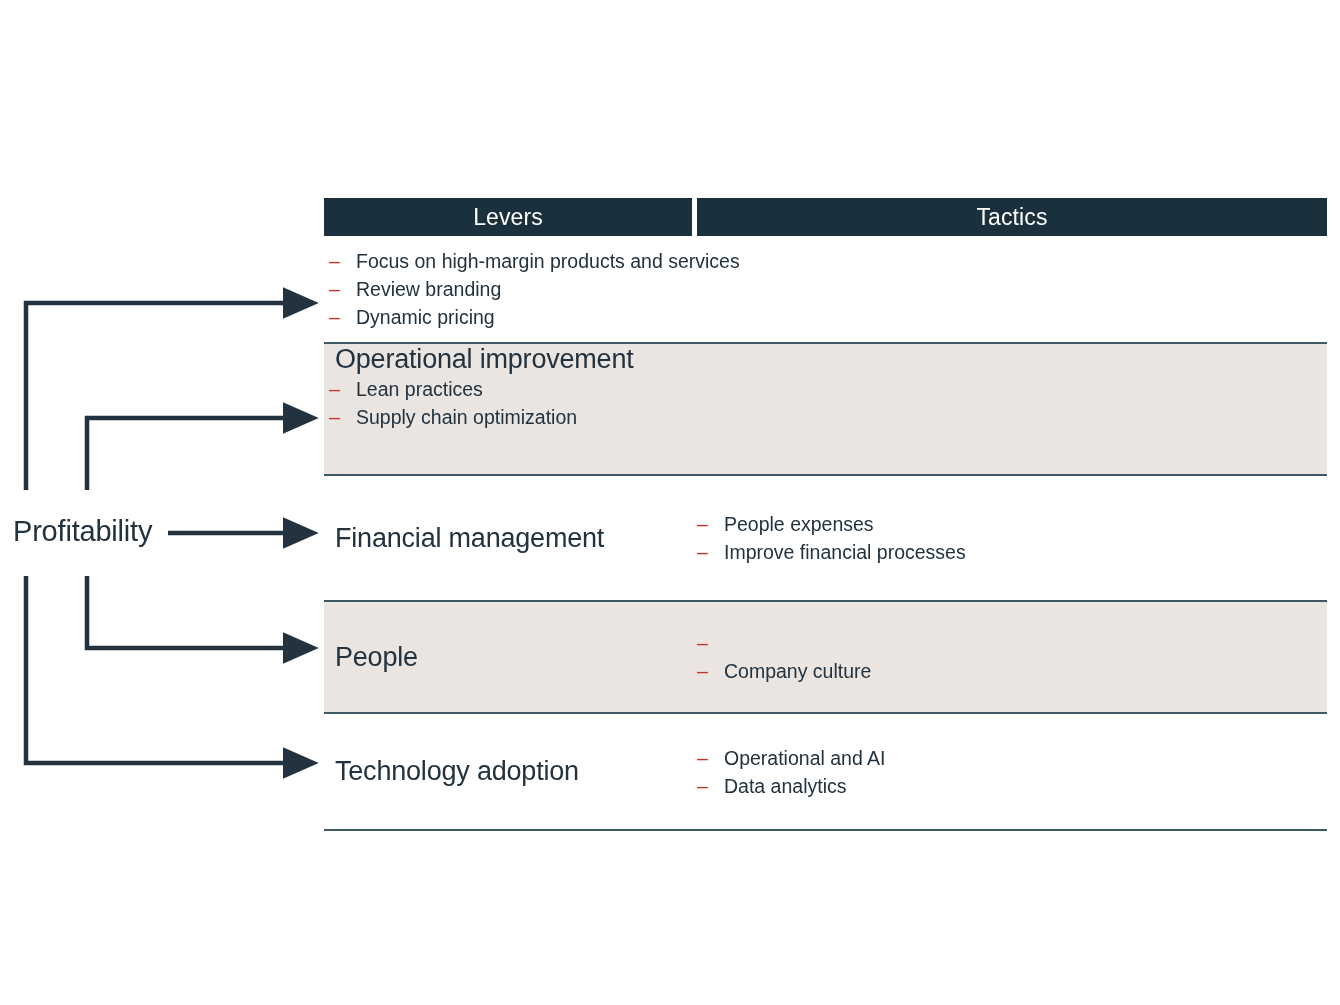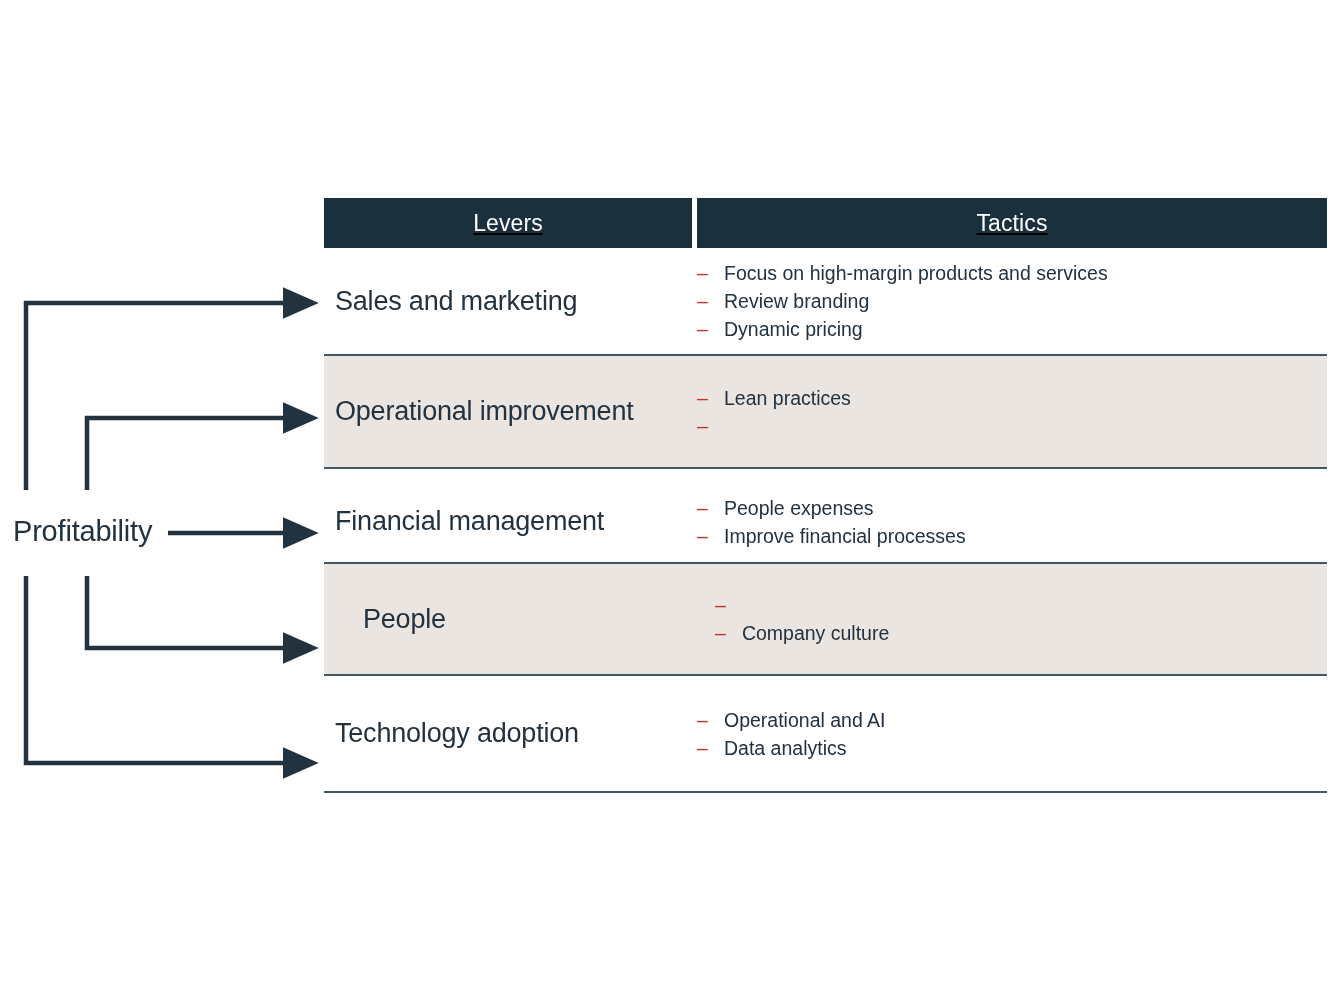--- a/index.html
+++ b/index.html
@@ -44,22 +44,21 @@
   
   #matrix {
     position: absolute;
     left: 324px;
     top: 198px;
     width: 1003px;
   }
 
   .hdr-row {
     display: flex;
-    height: 50px;
-    text-decoration: underline;
+    height: 38px;
   }
   .hdr-cell {
     background: #1B303D;
     color: #FFFFFF;
     font-size: 23px;
     display: flex;
     align-items: center;
     justify-content: center;
     letter-spacing: 0.1px;
   }
@@ -158,71 +157,69 @@
 
   <div id="matrix">
 
     <div class="hdr-row">
       <div class="hdr-cell hdr-levers">Levers</div>
       <div class="hdr-gap"></div>
       <div class="hdr-cell hdr-tactics">Tactics</div>
     </div>
 
     <div class="row plain" style="height:106px;">
-      <div class="lever-cell">
-        <span class="lever-label">Sales and marketing</span>
-      </div>
       <div class="tactics-cell">
         <div class="tactic">
           <span class="dash">–</span>
           <span>Focus on high-margin products and services</span>
         </div>
         <div class="tactic">
           <span class="dash">–</span>
           <span>Review branding</span>
         </div>
         <div class="tactic">
           <span class="dash">–</span>
           <span>Dynamic pricing</span>
         </div>
       </div>
     </div>
 
-    <div class="row shaded" style="height:115px;">
+    <div class="row shaded" style="height:134px;flex-direction:column;">
       <div class="lever-cell">
         <span class="lever-label">Operational improvement</span>
       </div>
       <div class="tactics-cell">
         <div class="tactic">
           <span class="dash">–</span>
           <span>Lean practices</span>
         </div>
         <div class="tactic">
           <span class="dash">–</span>
-        </div>
-      </div>
-    </div>
-
-    <div class="row plain" style="height:81px;margin-top:12px;">
+          <span>Supply chain optimization</span>
+        </div>
+      </div>
+    </div>
+
+    <div class="row plain" style="height:124px;">
       <div class="lever-cell">
         <span class="lever-label">Financial management</span>
       </div>
       <div class="tactics-cell">
         <div class="tactic">
           <span class="dash">–</span>
           <span>People expenses</span>
         </div>
         <div class="tactic">
           <span class="dash">–</span>
           <span>Improve financial processes</span>
         </div>
       </div>
     </div>
 
-    <div class="row shaded" style="height:114px;padding-left:28px;">
+    <div class="row shaded" style="height:114px;">
       <div class="lever-cell">
         <span class="lever-label">People</span>
       </div>
       <div class="tactics-cell">
         <div class="tactic">
           <span class="dash">–</span>
         </div>
         <div class="tactic">
           <span class="dash">–</span>
           <span>Company culture</span>

